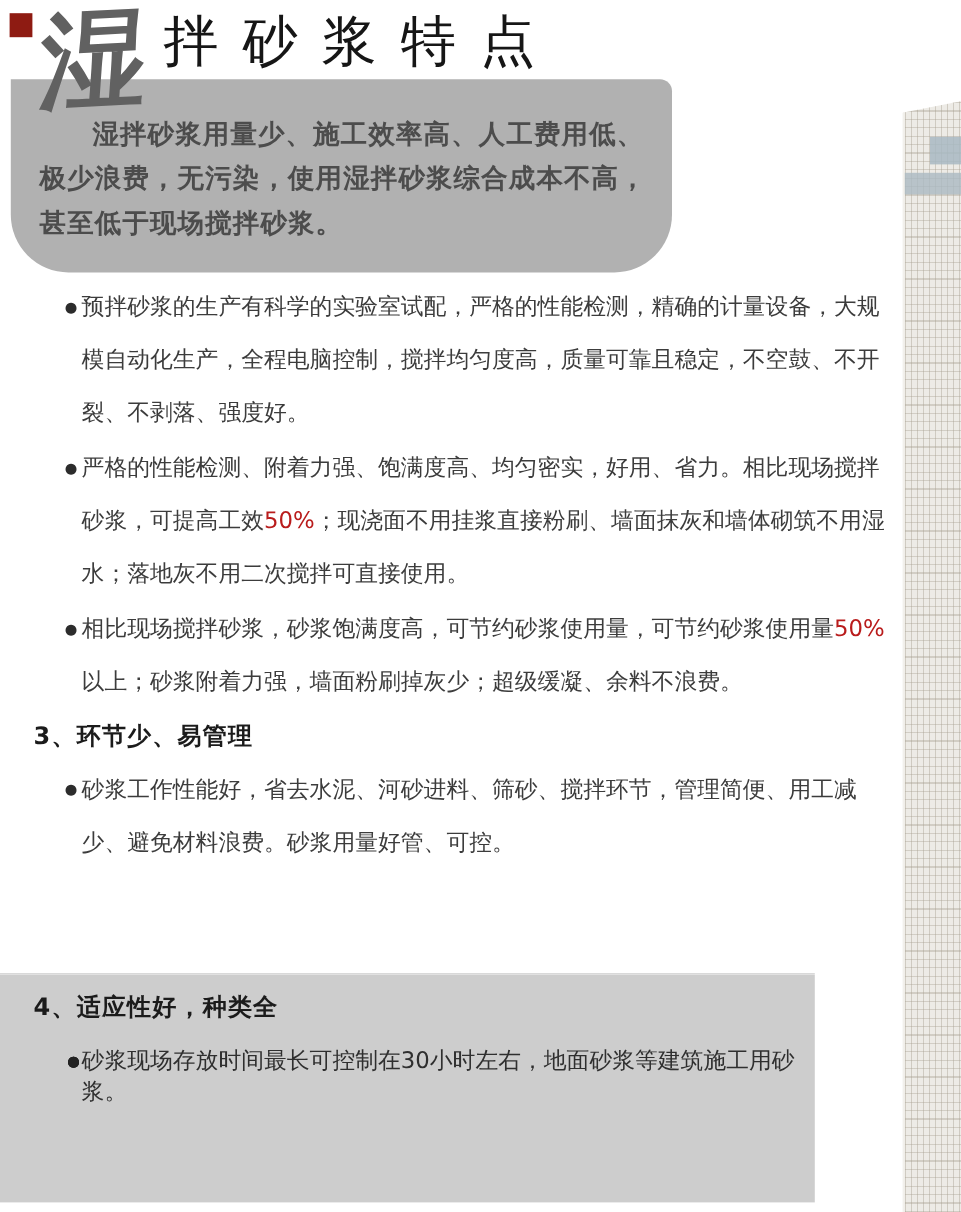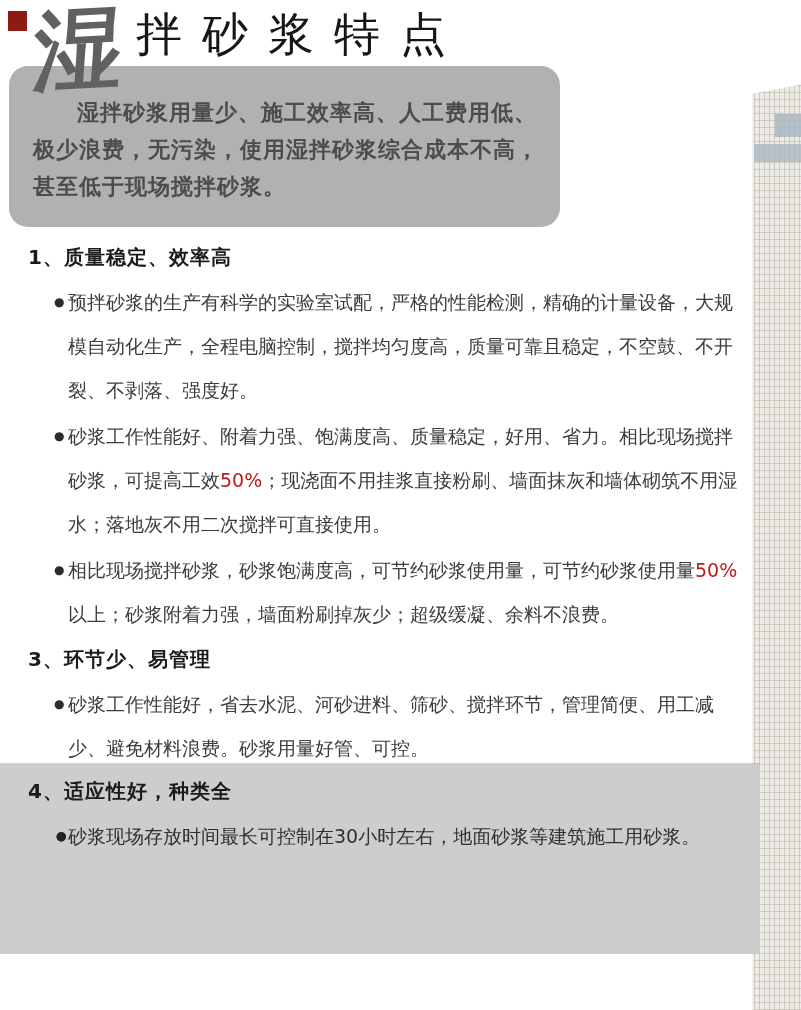--- a/index.html
+++ b/index.html
@@ -75,21 +75,21 @@
     font-size:19px; line-height:44px; color:#3c3c3c;
     margin-bottom:2px;
   }
   .bullet .marker {
     position:absolute; left:26px; top:0; font-size:12px; line-height:44px; color:#2c2c2c;
   }
   .bullet .hl { color:#b91c1c; }
 
   
   .section4-panel {
-    position:absolute; left:0; top:764px; width:760px; height:190px;
+    position:absolute; left:0; top:812px; width:679px; height:190px;
     background:rgba(201,201,201,0.93);
     box-shadow:0 -1px 0 rgba(120,120,120,0.35);
     z-index:2;
   }
   .section4-panel .inner { padding:14px 0 0 28px; }
   .s4-heading {
     font-size:20px; line-height:26px; font-weight:bold; color:#1b1b1b;
     letter-spacing:1px; margin:0;
   }
   .s4-bullet {
@@ -108,28 +108,27 @@
 
   <div class="building">
     <div class="band1"></div>
     <div class="band2"></div>
   </div>
 
   <div class="accent-square" style="background: rgb(142, 27, 18);"></div>
   <div class="accent-char" style="color: rgb(97, 97, 97);">湿</div>
   <div class="page-title">拌砂浆特点</div>
 
-  <div class="intro-card" style="background: rgb(177, 177, 177); border-radius: 19px;">
+  <div class="intro-card" style="background: rgb(177, 177, 177);">
     <p>湿拌砂浆用量少、施工效率高、人工费用低、极少浪费，无污染，使用湿拌砂浆综合成本不高，甚至低于现场搅拌砂浆。</p>
   </div>
 
   <div class="content" id="sections">
-      <div class="sec-heading">1、质量稳定、效率高</div>
       <div class="bullet"><span class="marker">●</span><span>预拌砂浆的生产有科学的实验室试配，严格的性能检测，精确的计量设备，大规模自动化生产，全程电脑控制，搅拌均匀度高，质量可靠且稳定，不空鼓、不开裂、不剥落、强度好。</span></div>
-      <div class="bullet"><span class="marker">●</span><span>砂浆工作性能好、附着力强、饱满度高、质量稳定，好用、省力。相比现场搅拌砂浆，可提高工效</span><span class="hl">50%</span><span>；现浇面不用挂浆直接粉刷、墙面抹灰和墙体砌筑不用湿水；落地灰不用二次搅拌可直接使用。</span></div>
+      <div class="bullet"><span class="marker">●</span><span>严格的性能检测、附着力强、饱满度高、均匀密实，好用、省力。相比现场搅拌砂浆，可提高工效</span><span class="hl">50%</span><span>；现浇面不用挂浆直接粉刷、墙面抹灰和墙体砌筑不用湿水；落地灰不用二次搅拌可直接使用。</span></div>
       <div class="bullet"><span class="marker">●</span><span>相比现场搅拌砂浆，砂浆饱满度高，可节约砂浆使用量，可节约砂浆使用量</span><span class="hl">50%</span><span>以上；砂浆附着力强，墙面粉刷掉灰少；超级缓凝、余料不浪费。</span></div>
       <div class="sec-heading">3、环节少、易管理</div>
       <div class="bullet"><span class="marker">●</span><span>砂浆工作性能好，省去水泥、河砂进料、筛砂、搅拌环节，管理简便、用工减少、避免材料浪费。砂浆用量好管、可控。</span></div>
     </div>
 
   <div class="section4-panel">
     <div class="inner" id="section4">
         <div class="s4-heading">4、适应性好，种类全</div>
         <div class="s4-bullet"><span class="marker">●</span></div>
         <div class="s4-bullet"><span class="marker">●</span></div>

